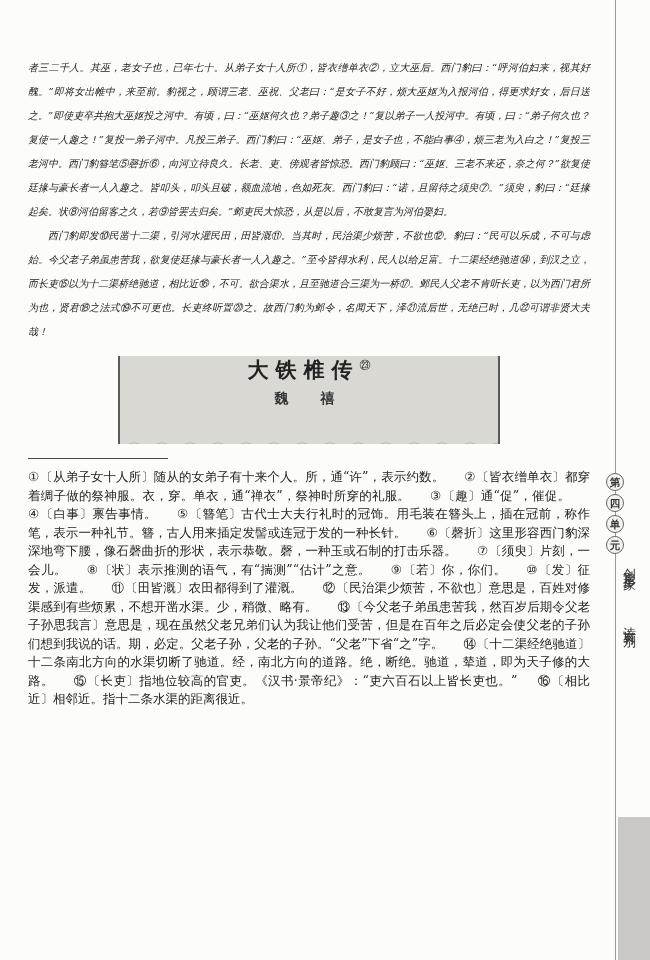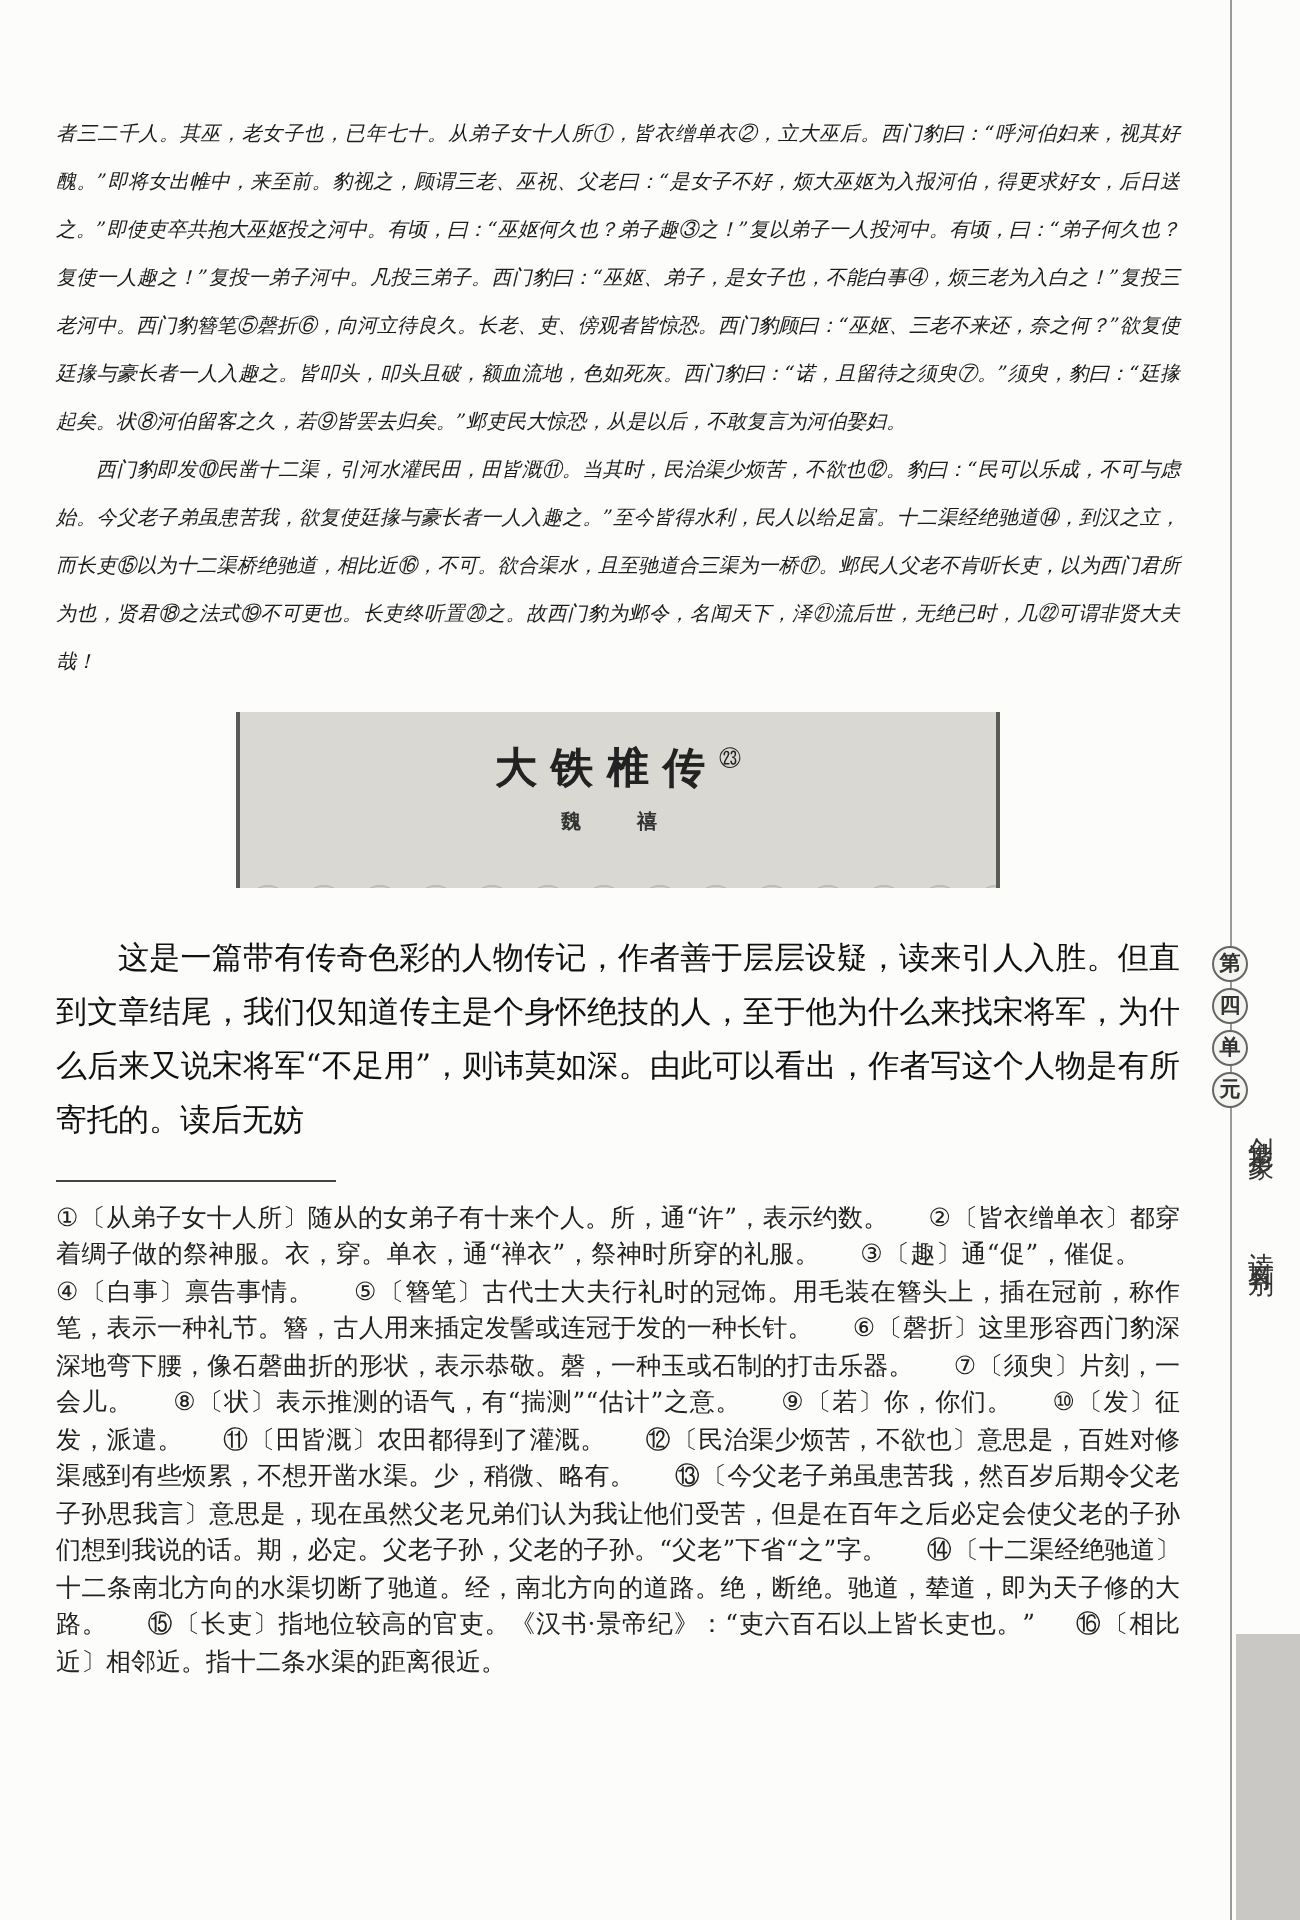--- a/index.html
+++ b/index.html
@@ -15,25 +15,25 @@
   .para{font-size:10px;line-height:24px;text-align:justify;text-justify:inter-ideograph;margin:0;font-style:italic;}
   .para.indent{text-indent:2em;}
   
   .banner{
     position:relative;margin:12px auto 0 auto;width:378px;height:88px;
     background:#d9d8d3;
     border-left:2px solid #5a5a56;border-right:2px solid #5a5a56;
     text-align:center;
   }
   .banner-title{
-    padding-top:14px;font-size:21px;letter-spacing:7px;color:#222;
+    font-size:21px;letter-spacing:7px;color:#222;
     font-weight:bold;
   }
   .banner-title .note{font-size:11px;letter-spacing:0;vertical-align:super;font-weight:normal;}
-  .banner-author{margin-top:6px;font-size:10px;letter-spacing:9px;color:#333;font-weight:bold;}
+  .banner-author{margin-top:6px;font-size:14px;letter-spacing:9px;color:#333;font-weight:bold;}
   .banner-deco{
     position:absolute;left:0;bottom:0;width:100%;height:24px;opacity:.8;
     background-image:
       radial-gradient(circle at 50% 135%, #d3d2cc 0 9px, #b9b8b1 9px 10px, rgba(0,0,0,0) 10px),
       radial-gradient(circle at 0% 160%, #d3d2cc 0 11px, #bcbbb4 11px 12px, rgba(0,0,0,0) 12px);
     background-size:28px 24px, 34px 24px;
     background-repeat:repeat-x;
   }
   
   .intro{
@@ -71,21 +71,20 @@
 <div class="main-col">
   <p class="para">者三二千人。其巫，老女子也，已年七十。从弟子女十人所①，皆衣缯单衣②，立大巫后。西门豹曰：“呼河伯妇来，视其好醜。”即将女出帷中，来至前。豹视之，顾谓三老、巫祝、父老曰：“是女子不好，烦大巫妪为入报河伯，得更求好女，后日送之。”即使吏卒共抱大巫妪投之河中。有顷，曰：“巫妪何久也？弟子趣③之！”复以弟子一人投河中。有顷，曰：“弟子何久也？复使一人趣之！”复投一弟子河中。凡投三弟子。西门豹曰：“巫妪、弟子，是女子也，不能白事④，烦三老为入白之！”复投三老河中。西门豹簪笔⑤磬折⑥，向河立待良久。长老、吏、傍观者皆惊恐。西门豹顾曰：“巫妪、三老不来还，奈之何？”欲复使廷掾与豪长者一人入趣之。皆叩头，叩头且破，额血流地，色如死灰。西门豹曰：“诺，且留待之须臾⑦。”须臾，豹曰：“廷掾起矣。状⑧河伯留客之久，若⑨皆罢去归矣。”邺吏民大惊恐，从是以后，不敢复言为河伯娶妇。</p>
   <p class="para indent">西门豹即发⑩民凿十二渠，引河水灌民田，田皆溉⑪。当其时，民治渠少烦苦，不欲也⑫。豹曰：“民可以乐成，不可与虑始。今父老子弟虽患苦我，欲复使廷掾与豪长者一人入趣之。”至今皆得水利，民人以给足富。十二渠经绝驰道⑭，到汉之立，而长吏⑮以为十二渠桥绝驰道，相比近⑯，不可。欲合渠水，且至驰道合三渠为一桥⑰。邺民人父老不肯听长吏，以为西门君所为也，贤君⑱之法式⑲不可更也。长吏终听置⑳之。故西门豹为邺令，名闻天下，泽㉑流后世，无绝已时，几㉒可谓非贤大夫哉！</p>
 
   <div class="banner">
     <div class="banner-title"><span>大铁椎传</span><span class="note">㉓</span></div>
     <div class="banner-author">魏　禧</div>
     <div class="banner-deco"></div>
   </div>
 
-  <p class="intro">这是一篇带有传奇色彩的人物传记，作者善于层层设疑，读来引人入胜。但直到文章结尾，我们仅知道传主是个身怀绝技的人，至于他为什么来找宋将军，为什么后来又说宋将军“不足用”，则讳莫如深。由此可以看出，作者写这个人物是有所寄托的。读后无妨</p>
 
   <div class="fn-sep"></div>
   <div class="footnotes" id="footnotes"><span class="fn"><span class="fn-num">①</span>〔从弟子女十人所〕随从的女弟子有十来个人。所，通“许”，表示约数。</span><span class="fn"><span class="fn-num">②</span>〔皆衣缯单衣〕都穿着绸子做的祭神服。衣，穿。单衣，通“禅衣”，祭神时所穿的礼服。</span><span class="fn"><span class="fn-num">③</span>〔趣〕通“促”，催促。</span><span class="fn"><span class="fn-num">④</span>〔白事〕禀告事情。</span><span class="fn"><span class="fn-num">⑤</span>〔簪笔〕古代士大夫行礼时的冠饰。用毛装在簪头上，插在冠前，称作笔，表示一种礼节。簪，古人用来插定发髻或连冠于发的一种长针。</span><span class="fn"><span class="fn-num">⑥</span>〔磬折〕这里形容西门豹深深地弯下腰，像石磬曲折的形状，表示恭敬。磬，一种玉或石制的打击乐器。</span><span class="fn"><span class="fn-num">⑦</span>〔须臾〕片刻，一会儿。</span><span class="fn"><span class="fn-num">⑧</span>〔状〕表示推测的语气，有“揣测”“估计”之意。</span><span class="fn"><span class="fn-num">⑨</span>〔若〕你，你们。</span><span class="fn"><span class="fn-num">⑩</span>〔发〕征发，派遣。</span><span class="fn"><span class="fn-num">⑪</span>〔田皆溉〕农田都得到了灌溉。</span><span class="fn"><span class="fn-num">⑫</span>〔民治渠少烦苦，不欲也〕意思是，百姓对修渠感到有些烦累，不想开凿水渠。少，稍微、略有。</span><span class="fn"><span class="fn-num">⑬</span>〔今父老子弟虽患苦我，然百岁后期令父老子孙思我言〕意思是，现在虽然父老兄弟们认为我让他们受苦，但是在百年之后必定会使父老的子孙们想到我说的话。期，必定。父老子孙，父老的子孙。“父老”下省“之”字。</span><span class="fn"><span class="fn-num">⑭</span>〔十二渠经绝驰道〕十二条南北方向的水渠切断了驰道。经，南北方向的道路。绝，断绝。驰道，辇道，即为天子修的大路。</span><span class="fn"><span class="fn-num">⑮</span>〔长吏〕指地位较高的官吏。《汉书·景帝纪》：“吏六百石以上皆长吏也。”</span><span class="fn"><span class="fn-num">⑯</span>〔相比近〕相邻近。指十二条水渠的距离很近。</span></div>
 </div>
 
 <div class="unit-badge" id="unit-badge">
     <div class="unit-char">第</div>
     <div class="unit-char">四</div>
     <div class="unit-char">单</div>
     <div class="unit-char">元</div>

